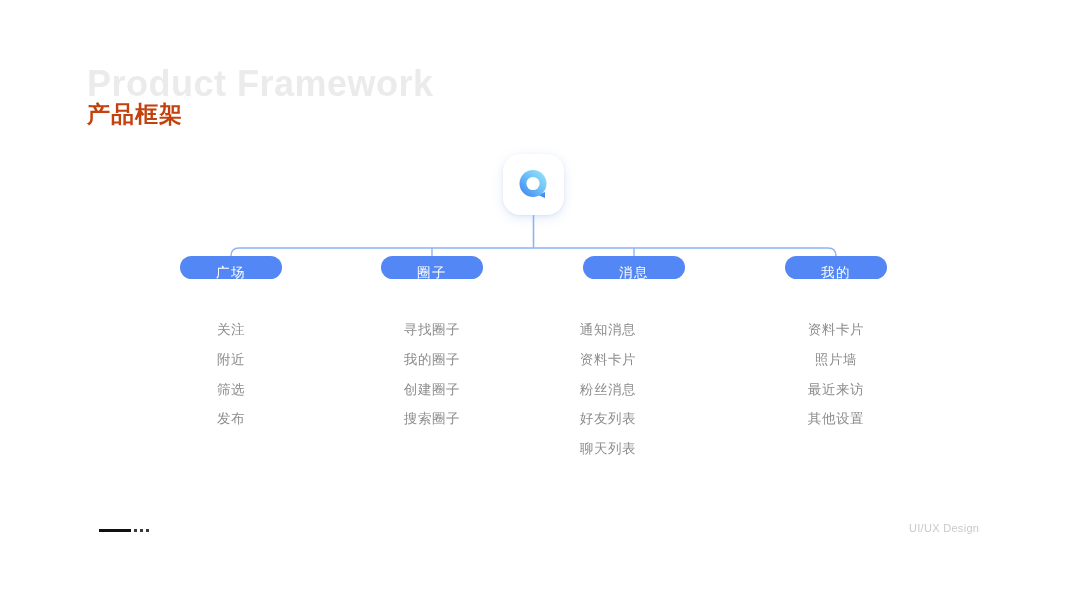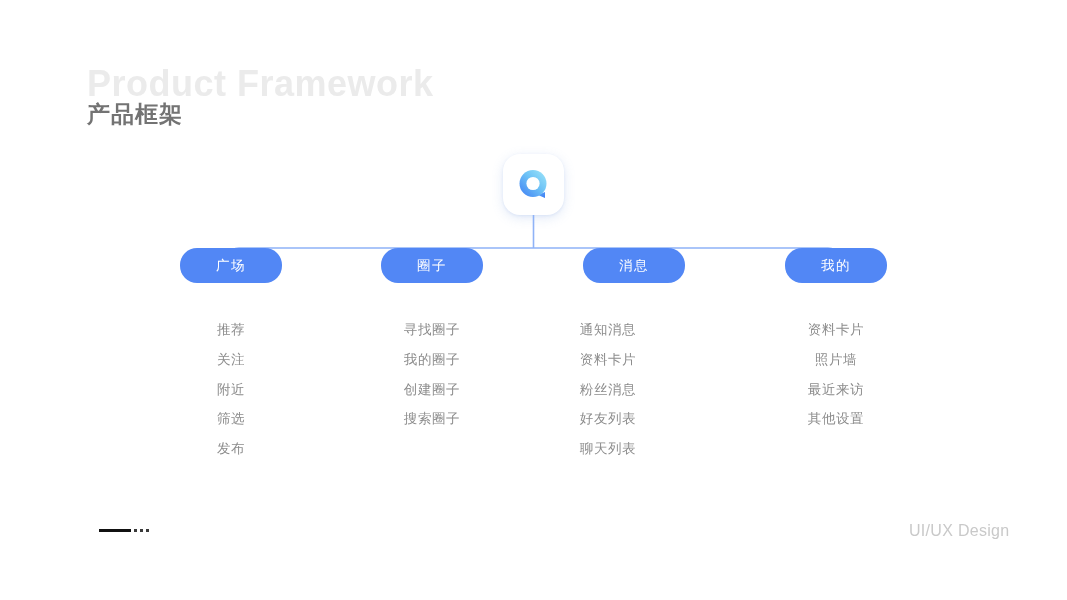--- a/index.html
+++ b/index.html
@@ -29,21 +29,21 @@
     font-size: 36px;
     font-weight: bold;
     color: #ebebeb;
     letter-spacing: 0.5px;
     line-height: 44px;
     white-space: nowrap;
   }
   .title-cn {
     font-size: 23px;
     font-weight: bold;
-    color: #737373;
+    color: #c2410c;
     letter-spacing: 1px;
     line-height: 30px;
     margin-top: -7px;
     white-space: nowrap;
   }
 
   
   .logo-card {
     position: absolute;
     left: 503px;
@@ -66,23 +66,23 @@
     left: 0;
     top: 140px;
     width: 1067px;
     height: 150px;
     pointer-events: none;
   }
 
   
   .btn {
     position: absolute;
-    top: 248px;
+    top: 256px;
     width: 102px;
-    height: 35px;
+    height: 23px;
     border: none;
     border-radius: 17px;
     background: #5287f5;
     color: #ffffff;
     font-size: 13.5px;
     font-family: "Liberation Sans", "DejaVu Sans", sans-serif;
     letter-spacing: 1.5px;
     line-height: 34px;
     text-align: center;
     padding: 0;
@@ -130,21 +130,21 @@
   }
   .footer-mark .dash {
     width: 3px;
     height: 3px;
     background: #3a3a3a;
   }
   .footer-note {
     position: absolute;
     left: 909px;
     top: 522px;
-    font-size: 16px;
+    font-size: 11px;
     color: #c9c9c9;
     letter-spacing: 0.3px;
     white-space: nowrap;
   }
 </style>
 </head>
 <body>
 
 <div id="slide">
 
@@ -183,21 +183,20 @@
     <path d="M432 108 L432 124" stroke="#8fb3f7" stroke-width="1.4" fill="none"></path>
     <path d="M634 108 L634 124" stroke="#8fb3f7" stroke-width="1.4" fill="none"></path>
   </svg>
 
   <button class="btn c0">广场</button>
   <button class="btn c1">圈子</button>
   <button class="btn c2">消息</button>
   <button class="btn c3">我的</button>
 
   <div class="col c0">
-    <div class="item">推荐</div>
     <div class="item">关注</div>
     <div class="item">附近</div>
     <div class="item">筛选</div>
     <div class="item">发布</div>
   </div>
 
   <div class="col c1">
     <div class="item">寻找圈子</div>
     <div class="item">我的圈子</div>
     <div class="item">创建圈子</div>

